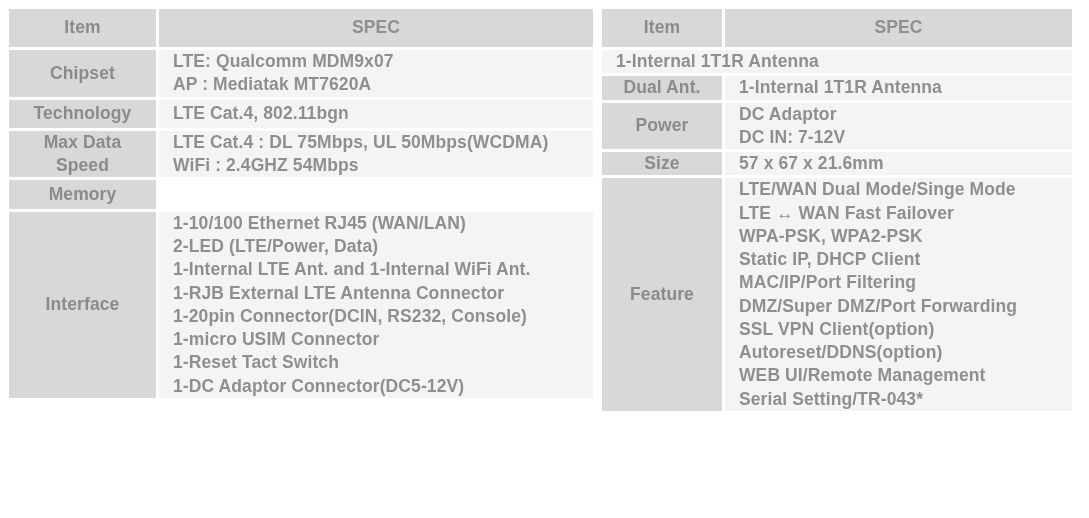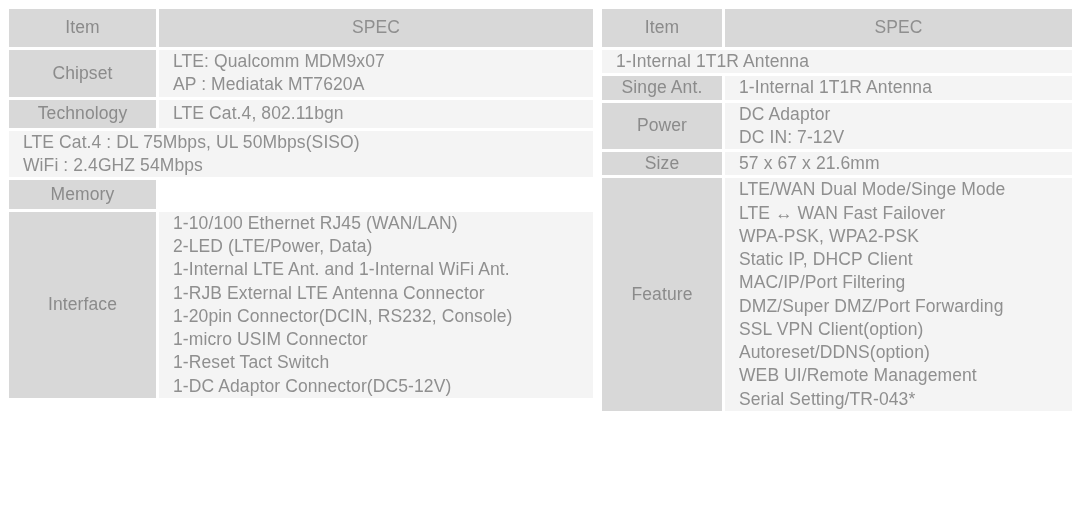--- a/index.html
+++ b/index.html
@@ -22,20 +22,21 @@
     background: #ffffff;
   }
   .tables-wrap {
     position: absolute;
     left: 9px;
     top: 9px;
     width: 1063px;
     height: 389px;
     display: flex;
     gap: 9px;
+    font-weight: bold;
   }
   .spec-table {
     display: flex;
     flex-direction: column;
     gap: 3px;
   }
   .spec-table.left  { width: 584px; }
   .spec-table.right { width: 470px; }
 
   .row {
@@ -108,21 +109,23 @@
         <div class="cell spec">LTE: Qualcomm MDM9x07
 AP : Mediatak MT7620A</div>
       </div>
 
       <div class="row h1">
         <div class="cell item">Technology</div>
         <div class="cell spec">LTE Cat.4, 802.11bgn</div>
       </div>
 
       <div class="row h2">
-        <div class="cell spec">LTE Cat.4 : DL 75Mbps, UL 50Mbps(SISO)
+        <div class="cell item">Max Data
+Speed</div>
+        <div class="cell spec">LTE Cat.4 : DL 75Mbps, UL 50Mbps(WCDMA)
 WiFi : 2.4GHZ 54Mbps</div>
       </div>
 
 
       <div class="row h1">
         <div class="cell item">Memory</div>
       </div>
 
       <div class="row flex-grow">
         <div class="cell item">Interface</div>
@@ -143,21 +146,21 @@
       <div class="row header">
         <div class="cell item">Item</div>
         <div class="cell spec">SPEC</div>
       </div>
 
       <div class="row h2">
         <div class="cell spec">1-Internal 1T1R Antenna</div>
       </div>
 
       <div class="row h1">
-        <div class="cell item">Singe Ant.</div>
+        <div class="cell item">Dual Ant.</div>
         <div class="cell spec">1-Internal 1T1R Antenna</div>
       </div>
 
       <div class="row h2">
         <div class="cell item">Power</div>
         <div class="cell spec">DC Adaptor
 DC IN: 7-12V</div>
       </div>
 
       <div class="row h1">

